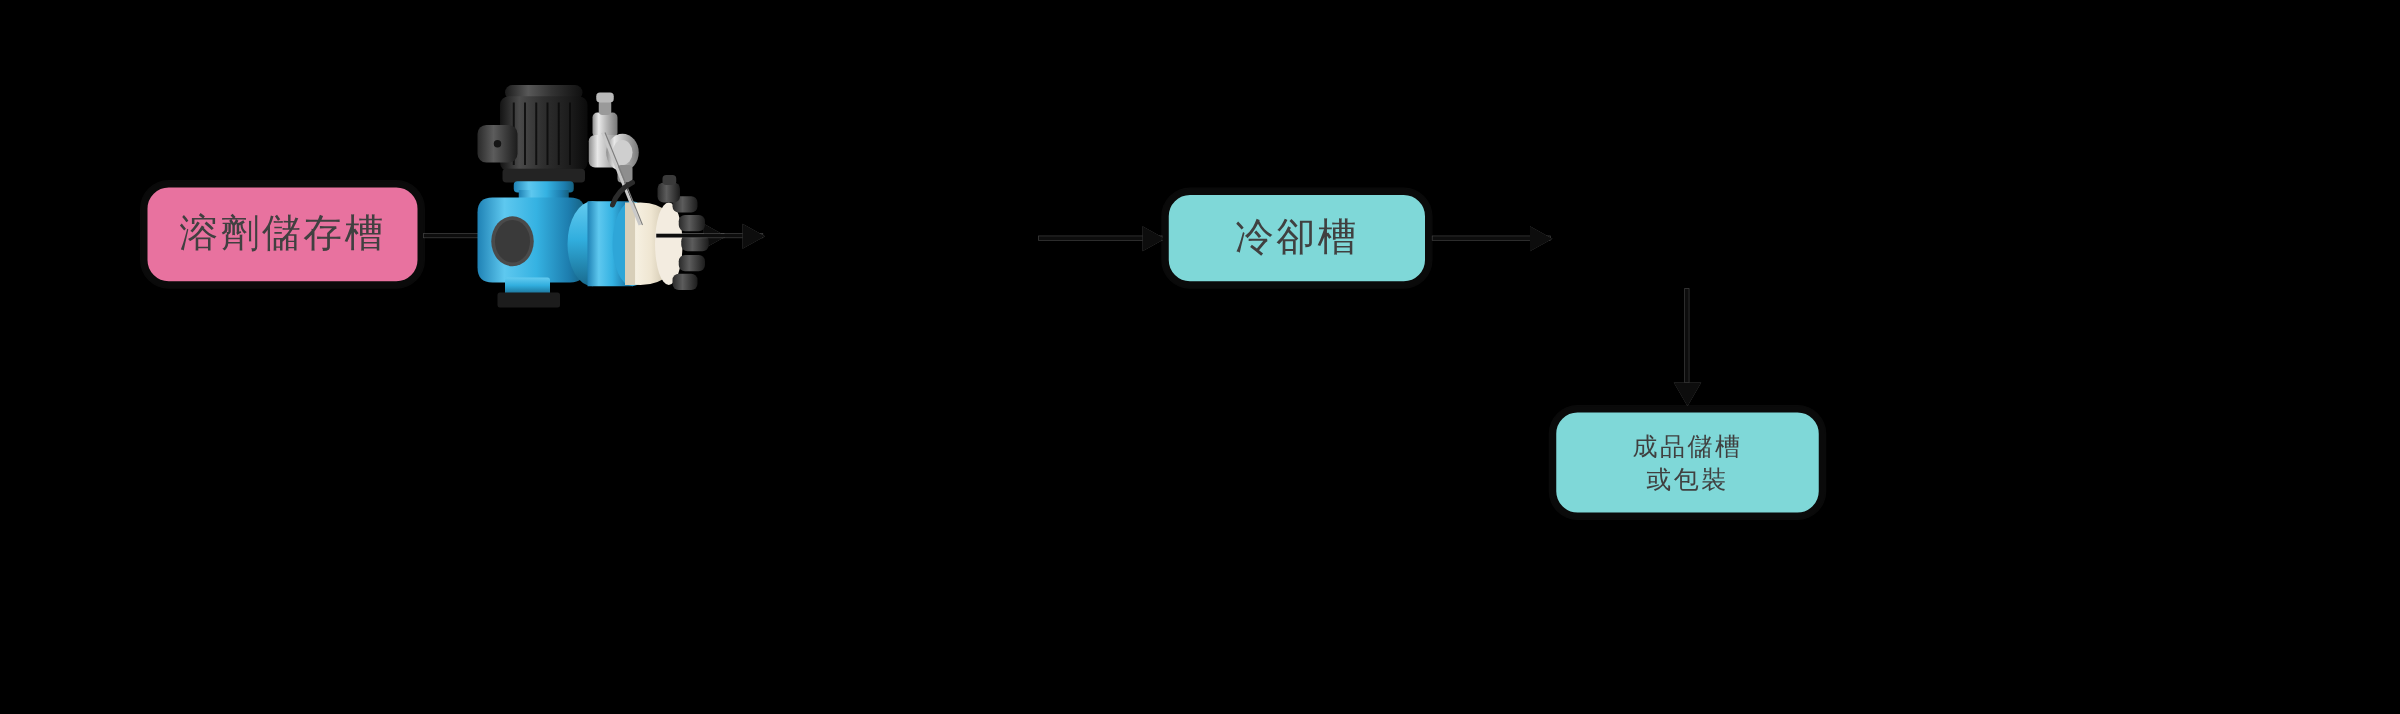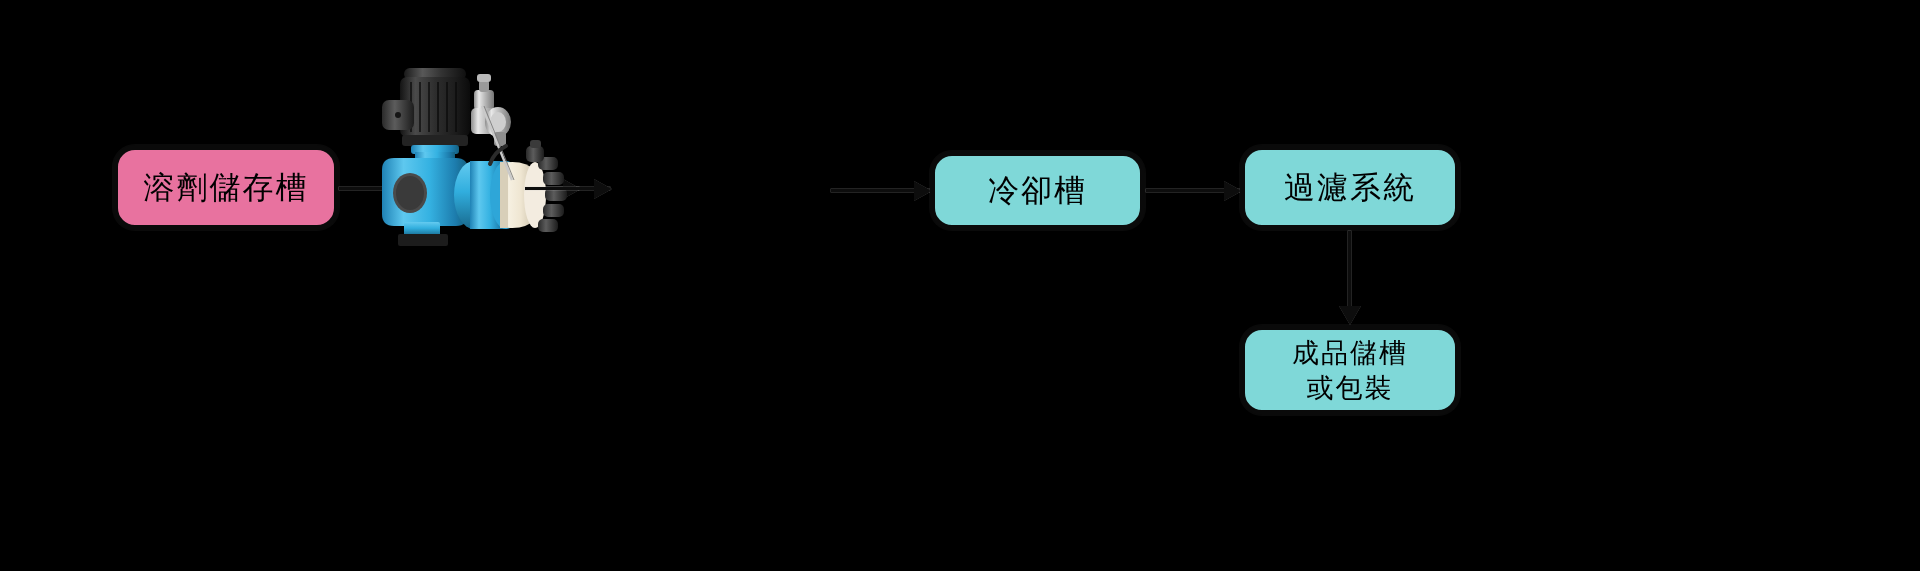--- a/index.html
+++ b/index.html
@@ -24,41 +24,41 @@
   
   .node {
     position: absolute;
     box-sizing: border-box;
     border: 5px solid #0a0a0a;
     border-radius: 22px;
     display: flex;
     align-items: center;
     justify-content: center;
     text-align: center;
-    color: #000000;
+    color: #404040;
     font-size: 31px;
     line-height: 1.22;
     letter-spacing: 2px;
     font-weight: 400;
     box-shadow: 0 0 0 1px rgba(255,255,255,0.04);
   }
   .node .label {
     display: block;
     white-space: pre-line;
     padding: 0 6px;
   }
   .node-pink  { background: #e8729f; }
   .node-teal  { background: #7fd8d8; }
 
   #node-solvent-tank   { left: 113px; top: 145px;  width: 226px; height: 85px; }
   #node-reactor        { left: 610px; top: 151px;  width: 220px; height: 79px; }
   #node-cooling-tank   { left: 930px; top: 151px;  width: 215px; height: 79px; }
   #node-filter-system  { left: 1240px; top: 145px; width: 220px; height: 85px; }
   #node-product-tank   { left: 1240px; top: 325px; width: 220px; height: 90px; }
-  #node-product-tank .label { font-size: 27px; line-height: 1.30; }
+  #node-product-tank .label { font-size: 20px; line-height: 1.30; }
 
   
   .arrow-h {
     position: absolute;
     height: 3px;
     background: #0d0d0d;
     box-shadow: 0 0 0 0.5px rgba(200,200,200,0.35);
   }
   .arrow-h::after {
     content: "";
@@ -233,23 +233,20 @@
 
 
   <div class="arrow-h" id="arrow-reactor-to-cool"></div>
 
   <div class="node node-teal" id="node-cooling-tank">
     <span class="label">冷卻槽</span>
   </div>
 
   <div class="arrow-h" id="arrow-cool-to-filter"></div>
 
-  <div class="node node-teal" id="node-filter-system">
-    <span class="label">過濾系統</span>
-  </div>
 
   <div id="arrow-filter-to-product"></div>
 
   <div class="node node-teal" id="node-product-tank">
     <span class="label">成品儲槽
 或包裝</span>
   </div>
 
 </div>
 

